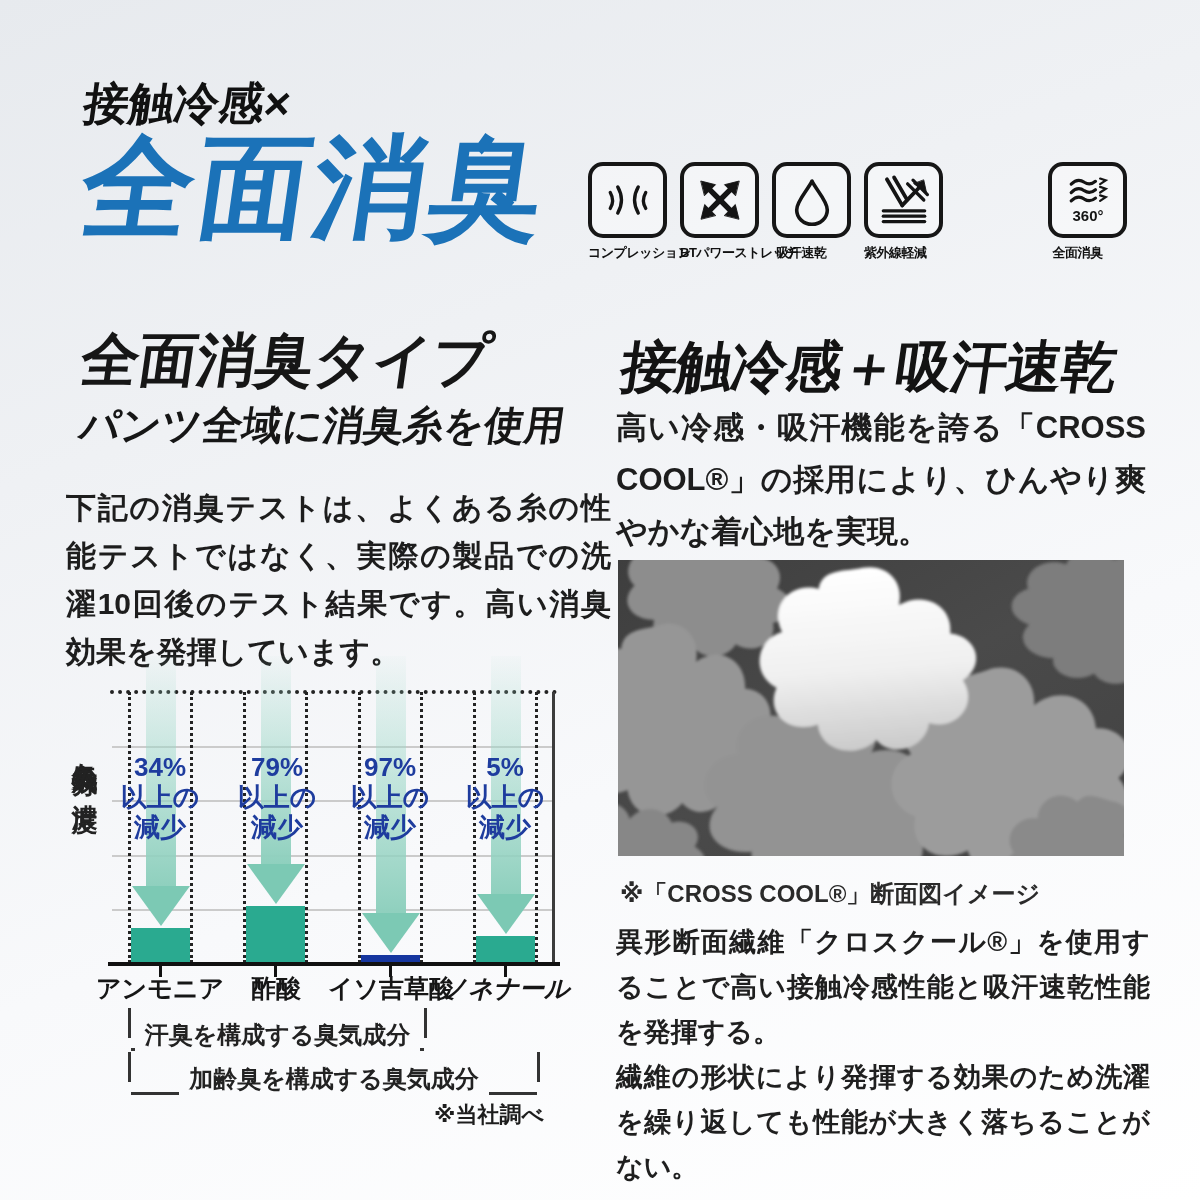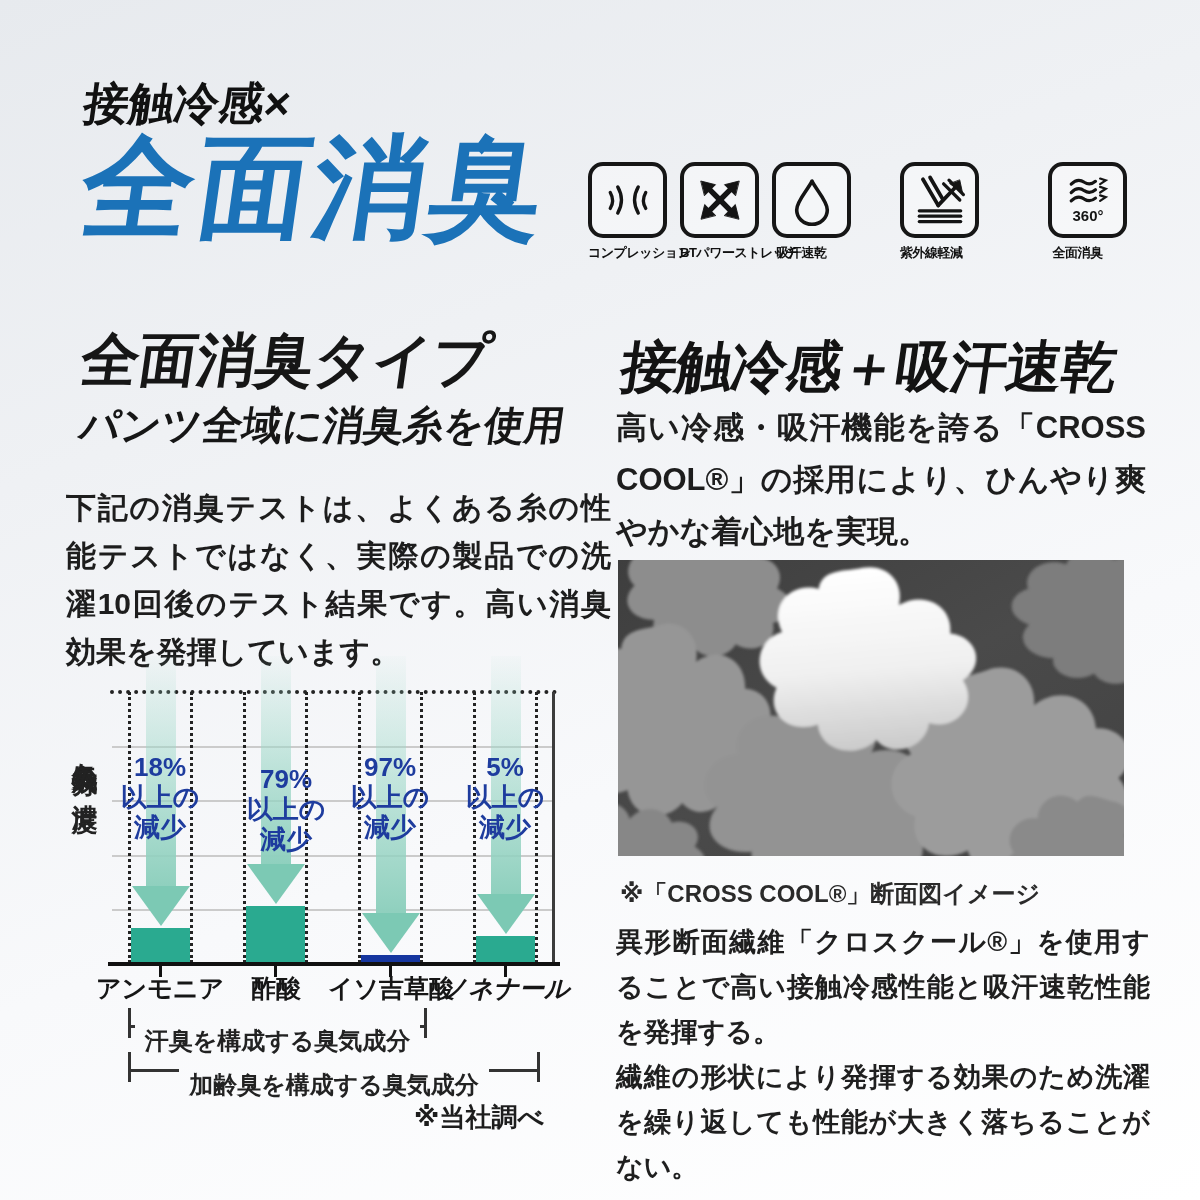--- a/index.html
+++ b/index.html
@@ -18,21 +18,21 @@
   .hdr-main{left:74px;top:126px;font-size:112px;font-weight:900;letter-spacing:4px;line-height:1.1;}
   
   .feat{top:162px;width:59px;text-align:center;}
   .feat .box{
     width:79px;height:76px;box-sizing:border-box;
     border:4px solid #161616;border-radius:15px;
     background:rgba(255,255,255,0.35);
     display:flex;align-items:center;justify-content:center;
   }
   .feat .lbl{margin-top:6px;font-size:13px;font-weight:700;color:#111;white-space:nowrap;letter-spacing:-0.5px;}
-  .f1{left:588px;} .f2{left:680px;} .f3{left:772px;} .f4{left:864px;margin-left:36px;} .f5{left:956px;} .f6{left:1048px;}
+  .f1{left:588px;} .f2{left:680px;} .f3{left:772px;} .f4{left:864px;} .f5{left:956px;} .f6{left:1048px;}
   
   .l-h1{left:76px;top:322px;font-size:58px;font-weight:900;color:#161616;}
   .l-h2{left:76px;top:398px;font-size:40px;font-weight:900;color:#161616;}
   .l-body{left:66px;top:484px;width:545px;font-size:30px;line-height:48px;font-weight:700;color:#1d1d1d;text-align:justify;}
   
   .ylab{left:68px;top:742px;writing-mode:vertical-rl;font-size:26px;font-weight:700;letter-spacing:2px;color:#222;}
   .grid{left:112px;width:443px;height:2px;background:#cbcbcb;}
   .g1{top:746px;} .g2{top:800px;} .g3{top:855px;} .g4{top:909px;}
   .chart-topline{left:110px;top:690px;width:447px;border-top:4px dotted #232323;}
   .chart-right{left:552px;top:692px;height:273px;border-left:3px solid #3c3c3c;}
@@ -41,33 +41,33 @@
        border-left:3px dotted #232323;border-right:3px dotted #232323;}
   .colc1{left:128px;} .colc2{left:243px;} .colc3{left:358px;} .colc4{left:473px;}
   .bar{width:59px;background:#2aaa90;}
   .bar.c1{left:131px;} .bar.c2{left:246px;} .bar.c3{left:361px;} .bar.c4{left:476px;}
   .arrow{top:656px;width:58px;display:flex;flex-direction:column;align-items:center;}
   .arrow .shaft{width:30px;flex:1;background:linear-gradient(to bottom,rgba(158,216,200,0.04),rgba(158,216,200,0.55) 45%,#8fd0be 100%);}
   .arrow .head{width:0;height:0;border-left:29px solid transparent;border-right:29px solid transparent;border-top:40px solid #7cc9b4;}
   .arrow.c1{left:132px;} .arrow.c2{left:247px;} .arrow.c3{left:362px;} .arrow.c4{left:477px;}
   .reduction{top:752px;width:130px;text-align:center;font-size:26px;line-height:30px;font-weight:800;
              color:#1e3c9e;white-space:pre-line;letter-spacing:0px;}
-  .red1{left:95px;} .red2{left:221px;margin-top:12px;} .red3{left:325px;} .red4{left:440px;}
+  .red1{left:95px;} .red2{left:212px;} .red3{left:325px;} .red4{left:440px;}
   .tick{top:966px;width:3px;height:11px;background:#111;}
   .t1{left:159px;} .t2{left:274px;} .t3{left:389px;} .t4{left:504px;}
   .xlab{top:972px;transform:translateX(-50%);font-size:25px;font-weight:700;color:#161616;white-space:nowrap;}
   .x1{left:160px;text-align:center;} .x2{left:276px;} .x3{left:391px;} .x4{left:506px;font-style:italic;}
   
   .bracket{height:30px;border-left:3px solid #333;border-right:3px solid #333;}
   .bk1{left:128px;top:1008px;width:293px;}
   .bk2{left:128px;top:1052px;width:406px;}
-  .bracket .row{position:absolute;left:0;right:0;bottom:-13px;height:26px;display:flex;align-items:flex-start;gap:10px;}
+  .bracket .row{position:absolute;left:0;right:0;bottom:-13px;height:26px;display:flex;align-items:flex-end;gap:10px;}
   .bracket .hline{flex:1;height:3px;background:#333;}
   .bracket .blbl{font-size:24px;font-weight:600;color:#222;white-space:nowrap;}
-  .note{left:300px;top:1100px;width:244px;text-align:right;font-size:26px;font-weight:700;color:#1d1d1d;}
+  .note{left:300px;top:1100px;width:244px;text-align:right;font-size:22px;font-weight:700;color:#1d1d1d;}
   
   .r-h1{left:616px;top:330px;font-size:56px;font-weight:900;color:#131313;letter-spacing:-1px;white-space:nowrap;}
   .r-body{left:616px;top:402px;width:530px;font-size:31px;line-height:52px;font-weight:700;color:#1d1d1d;text-align:justify;}
   .micro{left:618px;top:560px;width:506px;height:296px;}
   .r-cap{left:620px;top:878px;font-size:24px;font-weight:600;color:#2a2a2a;}
   .r-body2{left:616px;top:920px;width:534px;font-size:27px;line-height:45px;font-weight:600;color:#1f1f1f;white-space:pre-line;text-align:justify;}
   svg text{font-family:"Liberation Sans","DejaVu Sans",sans-serif;}
 </style>
 </head>
 <body>
@@ -185,21 +185,21 @@
   <div class="abs bar c2" style="height: 57px; top: 906px; background: rgb(42, 170, 144);"></div>
   <div class="abs bar c3" style="height: 8px; top: 955px; background: rgb(22, 54, 159);"></div>
   <div class="abs bar c4" style="height: 27px; top: 936px; background: rgb(42, 170, 144);"></div>
 
   <div class="abs baseline"></div>
   <div class="abs tick t1"></div>
   <div class="abs tick t2"></div>
   <div class="abs tick t3"></div>
   <div class="abs tick t4"></div>
 
-  <div class="abs reduction red1">18%
+  <div class="abs reduction red1">34%
 以上の
 減少</div>
   <div class="abs reduction red2">79%
 以上の
 減少</div>
   <div class="abs reduction red3">97%
 以上の
 減少</div>
   <div class="abs reduction red4">5%
 以上の

